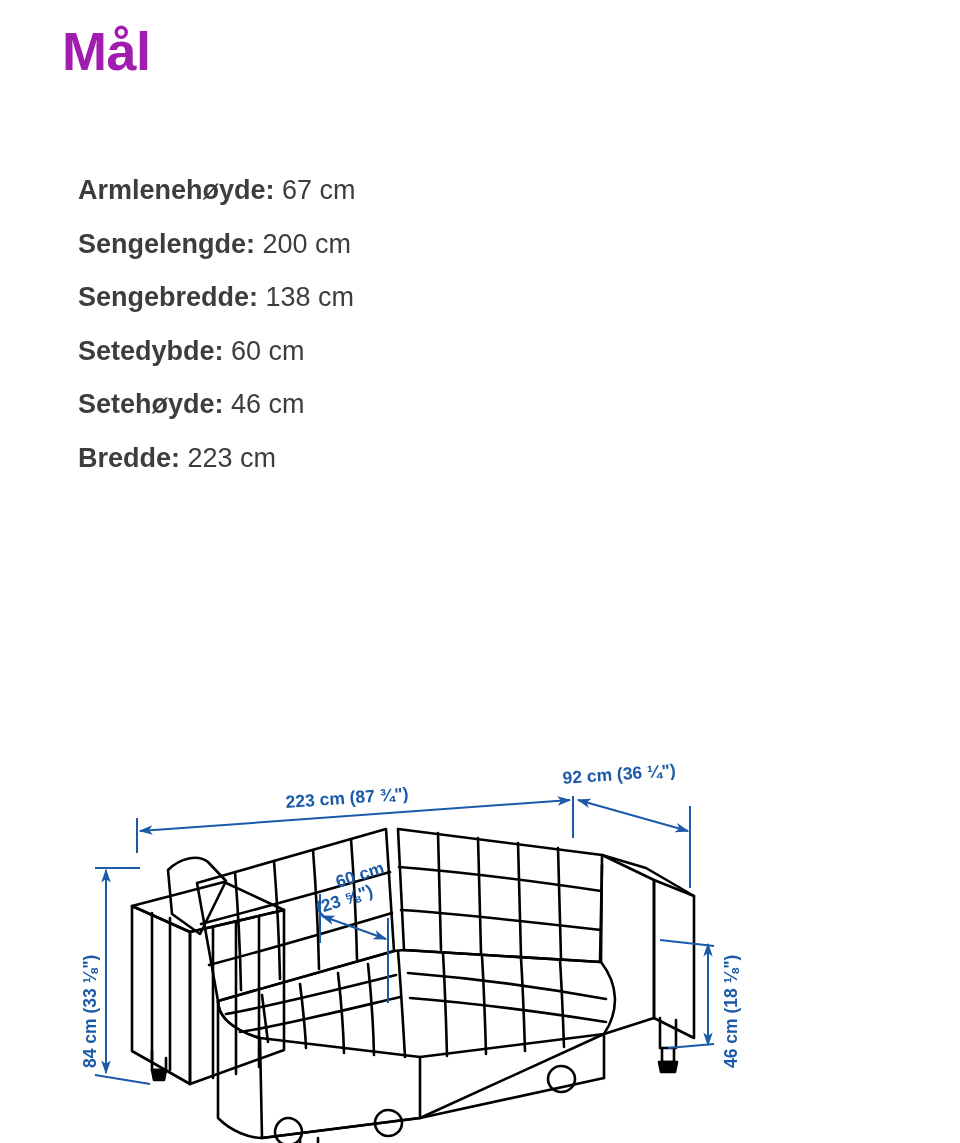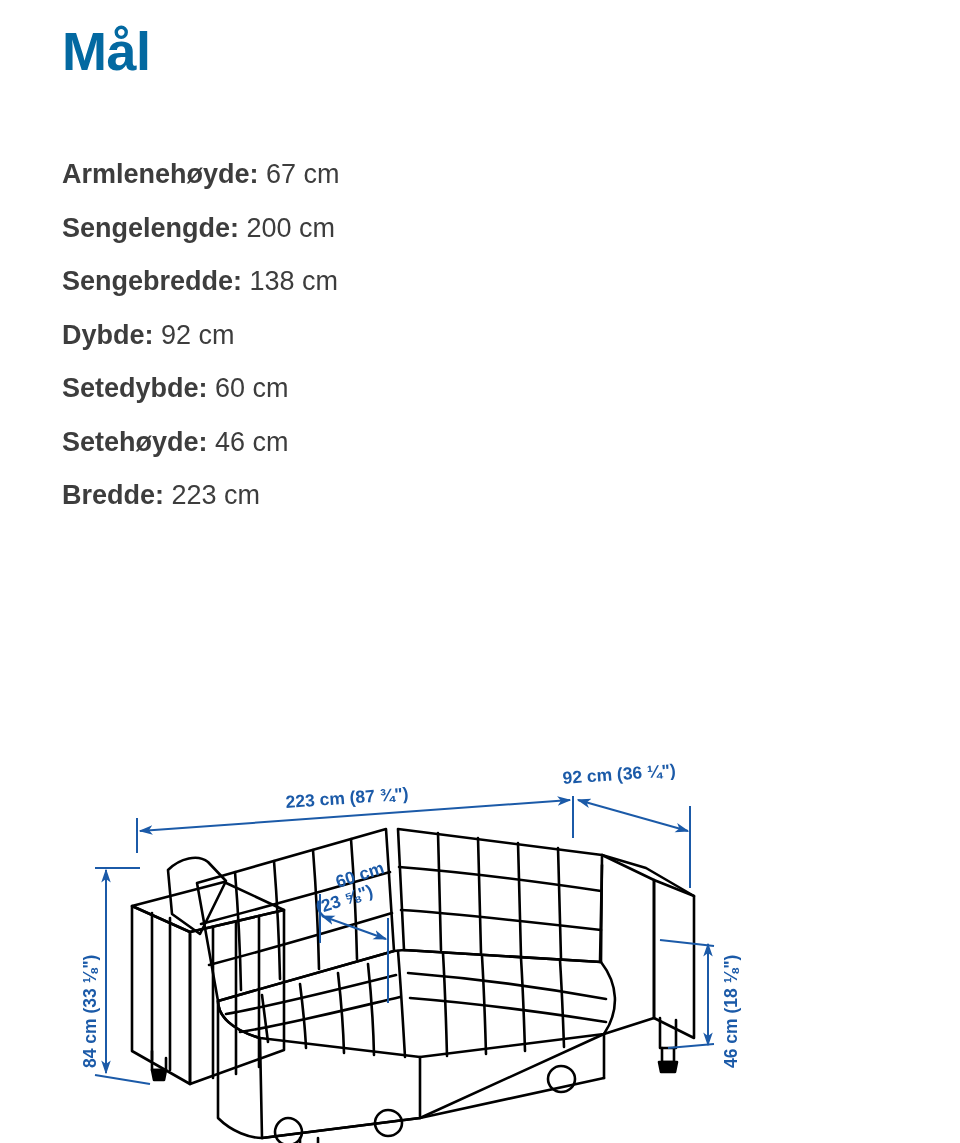--- a/index.html
+++ b/index.html
@@ -21,31 +21,31 @@
     width: 960px;
     height: 1143px;
   }
   .page-title {
     position: absolute;
     left: 62px;
     top: 22px;
     font-size: 54px;
     font-weight: bold;
     letter-spacing: -0.5px;
-    color: #0369a1;
+    color: #a21caf;
     line-height: 1.1;
     margin: 0;
   }
   .spec-list {
     position: absolute;
     left: 62px;
     top: 148px;
     width: 720px;
     list-style: none;
-    margin: 0;
+    margin: 16px;
     padding: 0;
   }
   .spec-row {
     font-size: 27px;
     line-height: 53.5px;
     color: #3d3d3d;
     white-space: nowrap;
   }
   .spec-label {
     font-weight: bold;
@@ -78,24 +78,20 @@
       <span class="spec-label">Armlenehøyde:</span>
       <span class="spec-value">67 cm</span>
     </li>
     <li class="spec-row">
       <span class="spec-label">Sengelengde:</span>
       <span class="spec-value">200 cm</span>
     </li>
     <li class="spec-row">
       <span class="spec-label">Sengebredde:</span>
       <span class="spec-value">138 cm</span>
-    </li>
-    <li class="spec-row">
-      <span class="spec-label">Dybde:</span>
-      <span class="spec-value">92 cm</span>
     </li>
     <li class="spec-row">
       <span class="spec-label">Setedybde:</span>
       <span class="spec-value">60 cm</span>
     </li>
     <li class="spec-row">
       <span class="spec-label">Setehøyde:</span>
       <span class="spec-value">46 cm</span>
     </li>
     <li class="spec-row">

